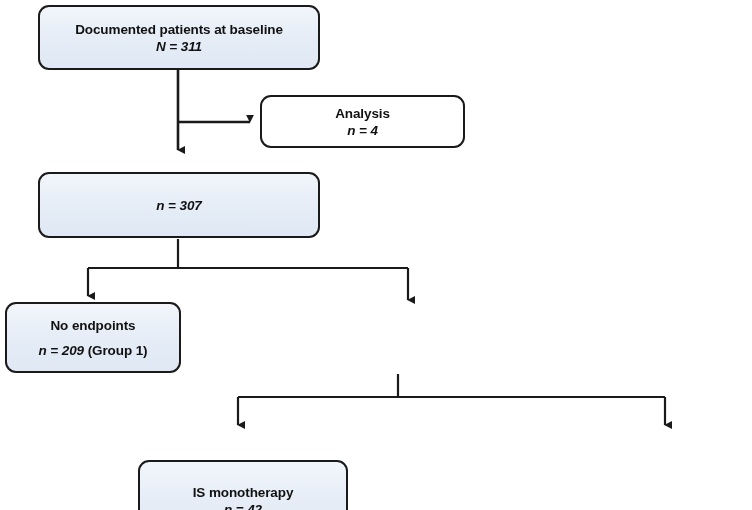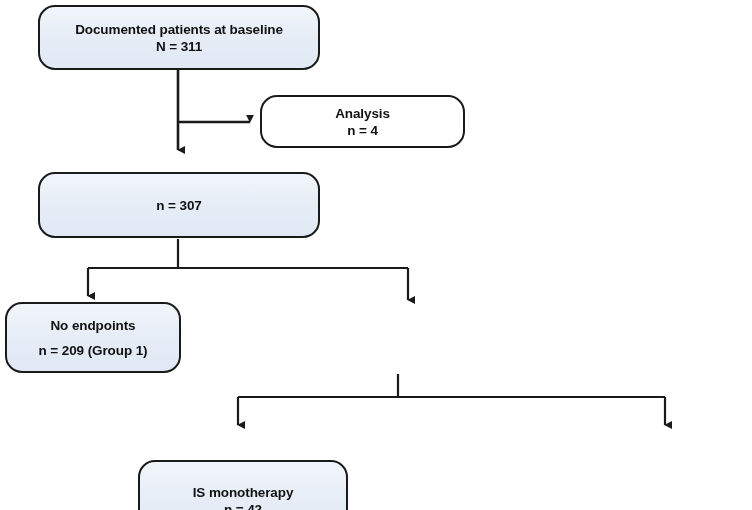--- a/index.html
+++ b/index.html
@@ -16,21 +16,21 @@
   #flowchart {
     position: relative;
     width: 752px;
     height: 510px;
     background: #ffffff;
   }
   .node {
     position: absolute;
     box-sizing: border-box;
     border: 2px solid #1a1a1a;
-    border-radius: 17px;
+    border-radius: 11px;
     background: linear-gradient(180deg, #f2f6fb 0%, #e6edf7 48%, #dfe8f4 100%);
     display: flex;
     flex-direction: column;
     align-items: center;
     justify-content: center;
     text-align: center;
     color: #111111;
     font-weight: bold;
     font-size: 13.5px;
     line-height: 17px;
@@ -38,20 +38,21 @@
     padding: 2px 6px;
   }
   .node.plain {
     background: #ffffff;
     background-image: none;
   }
   .node .line1 { display: block; }
   .node .line2 { display: block; }
   .node .line3 { display: block; }
   .ital {
+    font-style: italic;
     font-weight: bold;
   }
   .upright {
     font-style: normal;
     font-weight: bold;
   }
   svg.connectors {
     position: absolute;
     left: 0;
     top: 0;

